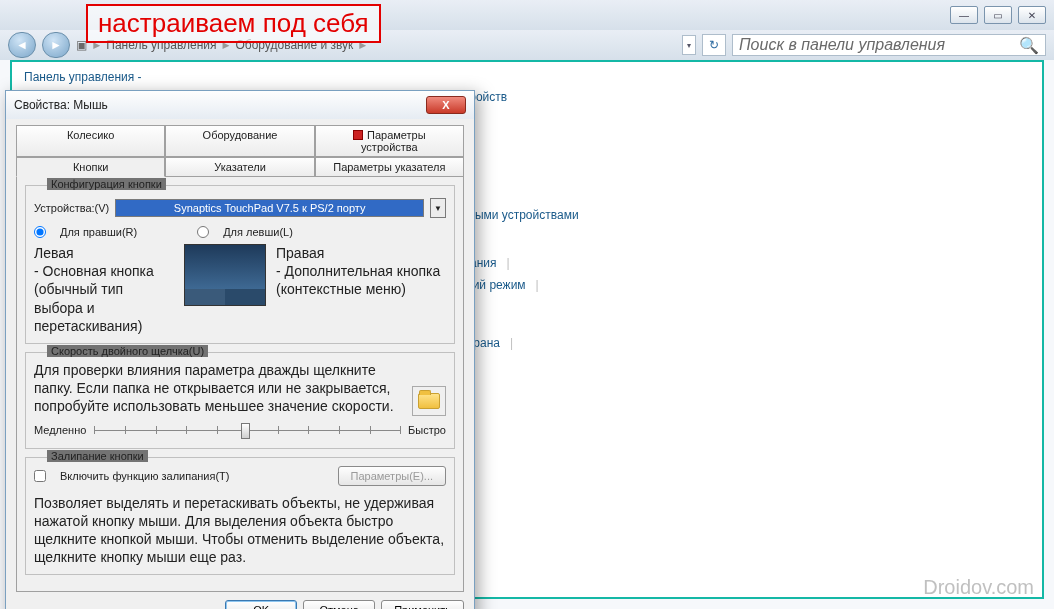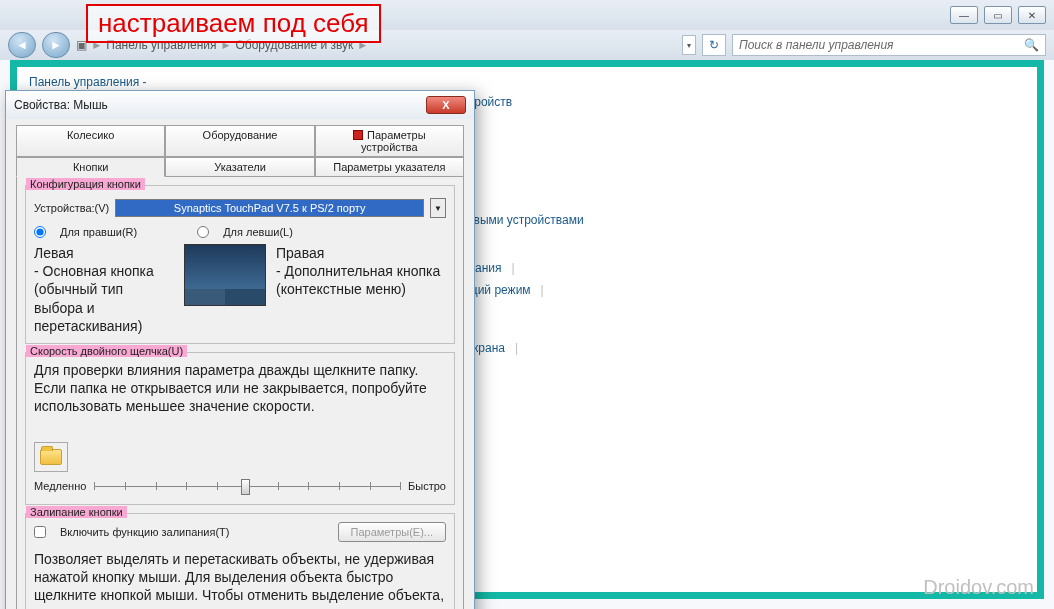--- a/index.html
+++ b/index.html
@@ -13,45 +13,45 @@
 .win { position:absolute; top:0; left:0; right:0; bottom:0; background:#f6f8fb; }
 .titlebar { height:30px; background:linear-gradient(#e9eef5,#d6e0ea); display:flex; align-items:center; justify-content:flex-end; padding:0 8px; gap:6px;}
 .winbtn { width:28px; height:18px; border:1px solid #7a94ad; background:linear-gradient(#fff,#dce4ec); border-radius:2px; display:flex; align-items:center; justify-content:center; font-size:10px; color:#445;}
 .navbar { height:30px; background:linear-gradient(#e9eef5,#d6e0ea); display:flex; align-items:center; padding:0 8px; gap:6px;}
 .navbtn { width:28px; height:26px; border-radius:13px; background:radial-gradient(circle at 40% 30%,#cfe4f6,#7ba6c9); border:1px solid #6a8fab; display:flex; align-items:center; justify-content:center; color:#fff; font-size:12px;}
 .breadcrumb { flex:0 0 auto; font-size:12px; color:#6a6a6a; display:flex; align-items:center; gap:6px; min-width:600px;}
 .breadcrumb .seg{color:#555;}
 .breadcrumb .arrow{color:#999;font-size:9px;}
 .addrdrop{width:14px;height:20px;border:1px solid #aebdcb;background:#fff;display:flex;align-items:center;justify-content:center;font-size:8px;color:#556;}
 .refreshbtn { width:24px; height:22px; border:1px solid #aebdcb; background:#fff; display:flex;align-items:center;justify-content:center;color:#2c6aa0;font-size:12px;}
-.searchbox { flex:1; height:22px; border:1px solid #aebdcb; background:#fff; display:flex; align-items:center; padding:0 6px; font-size:12px; color:#6a6a6a; font-style:italic;}
+.searchbox { flex:1; height:22px; border:1px solid #aebdcb; background:#fff; display:flex; align-items:center; padding:0 6px; font-size:16px; color:#6a6a6a; font-style:italic;}
 .searchbox .mag{margin-left:auto;color:#5a7fa0;font-style:normal;}
 
-.content { position:absolute; top:60px; left:10px; right:10px; bottom:10px; background:#fff; border:7px solid #14b8a6; }
+.content { position:absolute; top:60px; left:10px; right:10px; bottom:10px; background:#fff; border:2px solid #14b8a6; }
 .sidebar-head { padding:8px 12px; font-size:12px; color:#1a5a8a; }
 .main { position:absolute; top:0; left:200px; right:0; bottom:0; padding:20px 20px; font-size:12px; }
 .linkrow { margin:8px 0; }
 .linkrow a { color:#1a5a8a; text-decoration:none; margin-right:6px; }
 .linkrow .sep { color:#c0c0c0; margin:0 4px;}
 .shield{display:inline-block;width:12px;height:12px;background:conic-gradient(#e22 0 25%,#2a2 0 50%,#28e 0 75%,#ec2 0);border-radius:2px;vertical-align:-2px;margin-right:3px;}
 .catlink{color:#16804c;}
 
 
 .dialog { position:absolute; top:90px; left:5px; width:470px; background:#f0f0f0; border:1px solid #7aa0c0; box-shadow:4px 4px 16px rgba(0,0,0,.35); z-index:40;}
 .dlg-title { height:26px; background:linear-gradient(#fefefe,#e6ecf3); display:flex; align-items:center; padding:14px 8px; font-size:12px; color:#222;}
 .dlg-title .closebtn{margin-left:auto;width:40px;height:18px;background:linear-gradient(#f08a7d,#c93a2a);border:1px solid #8a2a1e;border-radius:3px;color:#fff;display:flex;align-items:center;justify-content:center;font-size:11px;font-weight:bold;}
 .dlg-body { padding:6px 10px 0; font-size:11px; color:#222;}
 .tabs { display:grid; grid-template-columns:1fr 1fr 1fr; }
 .tabs .tab{border:1px solid #a0a0a0;background:linear-gradient(#fefefe,#ececec);padding:3px 8px;text-align:center;position:relative;}
 .tabs .tab.active{background:#f0f0f0;border-bottom:1px solid #f0f0f0;z-index:2;}
 .tabrow2{display:grid;grid-template-columns:1fr 1fr 1fr;}
 .tab .redsq{display:inline-block;width:10px;height:10px;background:#c22;border:1px solid #800;margin-right:4px;vertical-align:-1px;}
 .panel{border:1px solid #a0a0a0;border-top:none;padding:8px;background:#f0f0f0;}
 .fieldset{border:1px solid #c0c0c0;padding:8px;margin-bottom:8px;position:relative;}
-.fieldset .legend{position:absolute;top:-8px;left:0;background:#f9a8d4;padding:0 4px;}
+.fieldset .legend{position:absolute;top:-8px;left:21px;background:#737373;padding:0 4px;}
 .devrow{display:flex;align-items:center;gap:6px;margin:4px 0 8px;}
 .devsel{flex:1;background:#316ac5;color:#fff;padding:2px 6px;border:1px solid #7a7a7a;display:flex;align-items:center;justify-content:center;position:relative;}
 .devdrop{width:16px;height:20px;border:1px solid #7a7a7a;background:#ececec;display:flex;align-items:center;justify-content:center;font-size:8px;}
 .radios{display:flex;gap:60px;margin-bottom:6px;}
 .cols{display:flex;gap:10px;align-items:flex-start;}
 .tp-img{width:82px;height:62px;background:linear-gradient(#1e3a5a,#4a7aa8);border:1px solid #333;position:relative;}
 .tp-img::after{content:"";position:absolute;bottom:0;left:0;right:0;height:16px;background:linear-gradient(90deg,#3a5a7a 0 50%,#2a4a6a 50%);}
 .desc{font-size:14px;line-height:1.3;}
 .slider{display:flex;align-items:center;gap:8px;margin-top:4px;}
 .track{flex:1;height:20px;position:relative;}
@@ -173,21 +173,21 @@
           <div class="tp-img"></div>
           <div class="desc" style="flex:1">
             <div>Правая</div>
             <div>- Дополнительная кнопка (контекстные меню)</div>
           </div>
         </div>
       </div>
 
       <div class="fieldset">
         <span class="legend">Скорость двойного щелчка(U)</span>
-        <div style="display:flex;gap:26px;align-items:flex-start;flex-direction:column;">
+        <div style="display:flex;gap:10px;align-items:flex-end;">
           <div class="desc" style="flex:1">Для проверки влияния параметра дважды щелкните папку. Если папка не открывается или не закрывается, попробуйте использовать меньшее значение скорости.</div>
           <div class="folder">
               <div class="folder-icon"></div>
             </div>
         </div>
         <div class="slider">
           <span>Медленно</span>
           <div class="track">
             <div class="line"></div>
             <div class="tick" style="left:0%"></div>

